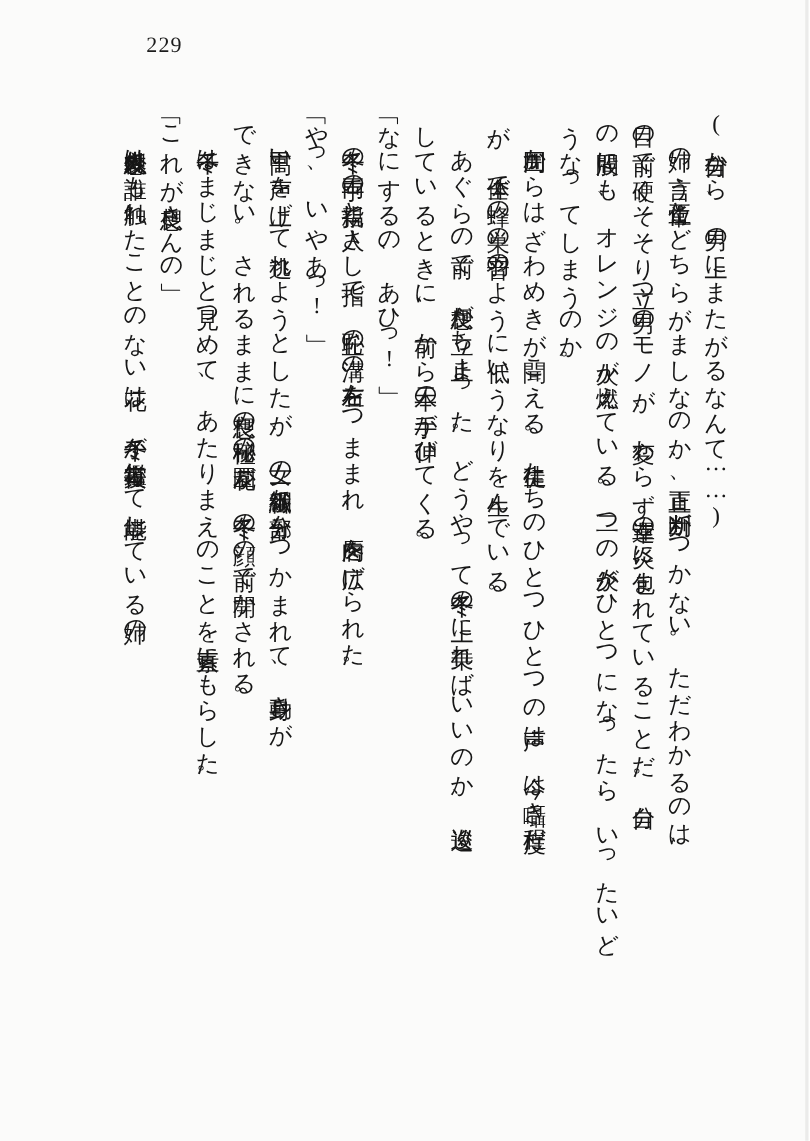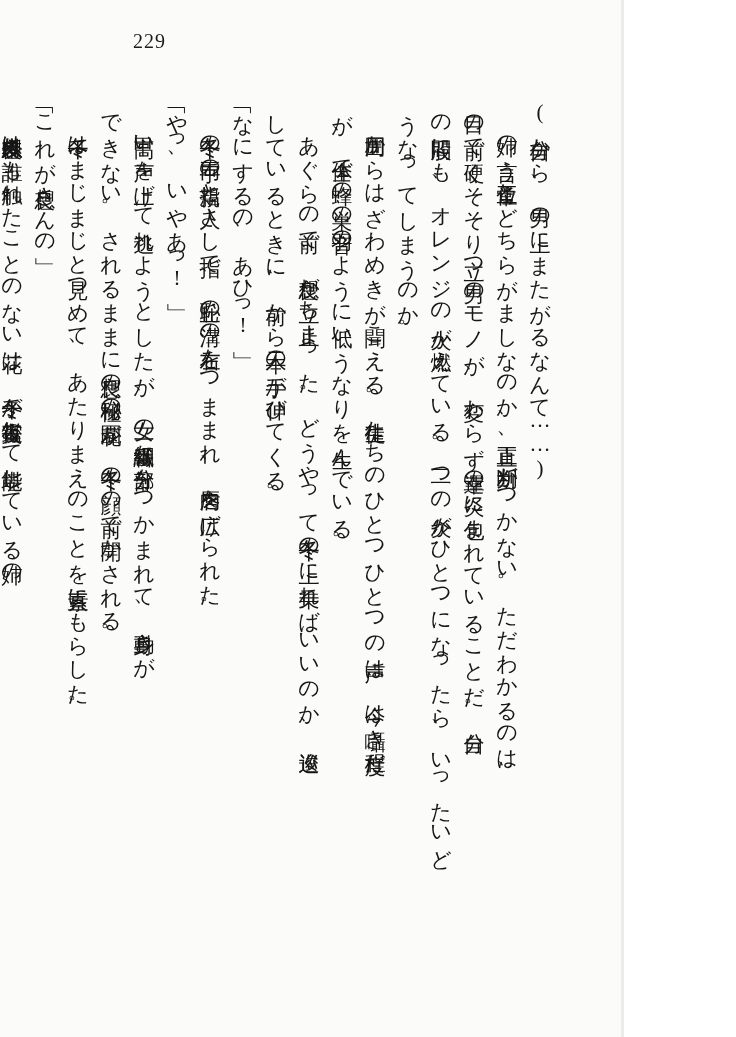--- a/index.html
+++ b/index.html
@@ -7,21 +7,21 @@
     padding: 0;
   }
   body {
     width: 736px;
     height: 1037px;
     overflow: hidden;
     background: #ffffff;
   }
   .page {
     position: relative;
-    width: 624px;
+    width: 735px;
     height: 1037px;
     background: #fbfbfa;
     font-family: "Liberation Serif", "DejaVu Serif", serif;
   }
   
   .page::after {
     content: "";
     position: absolute;
     top: 0;
     right: 0;

